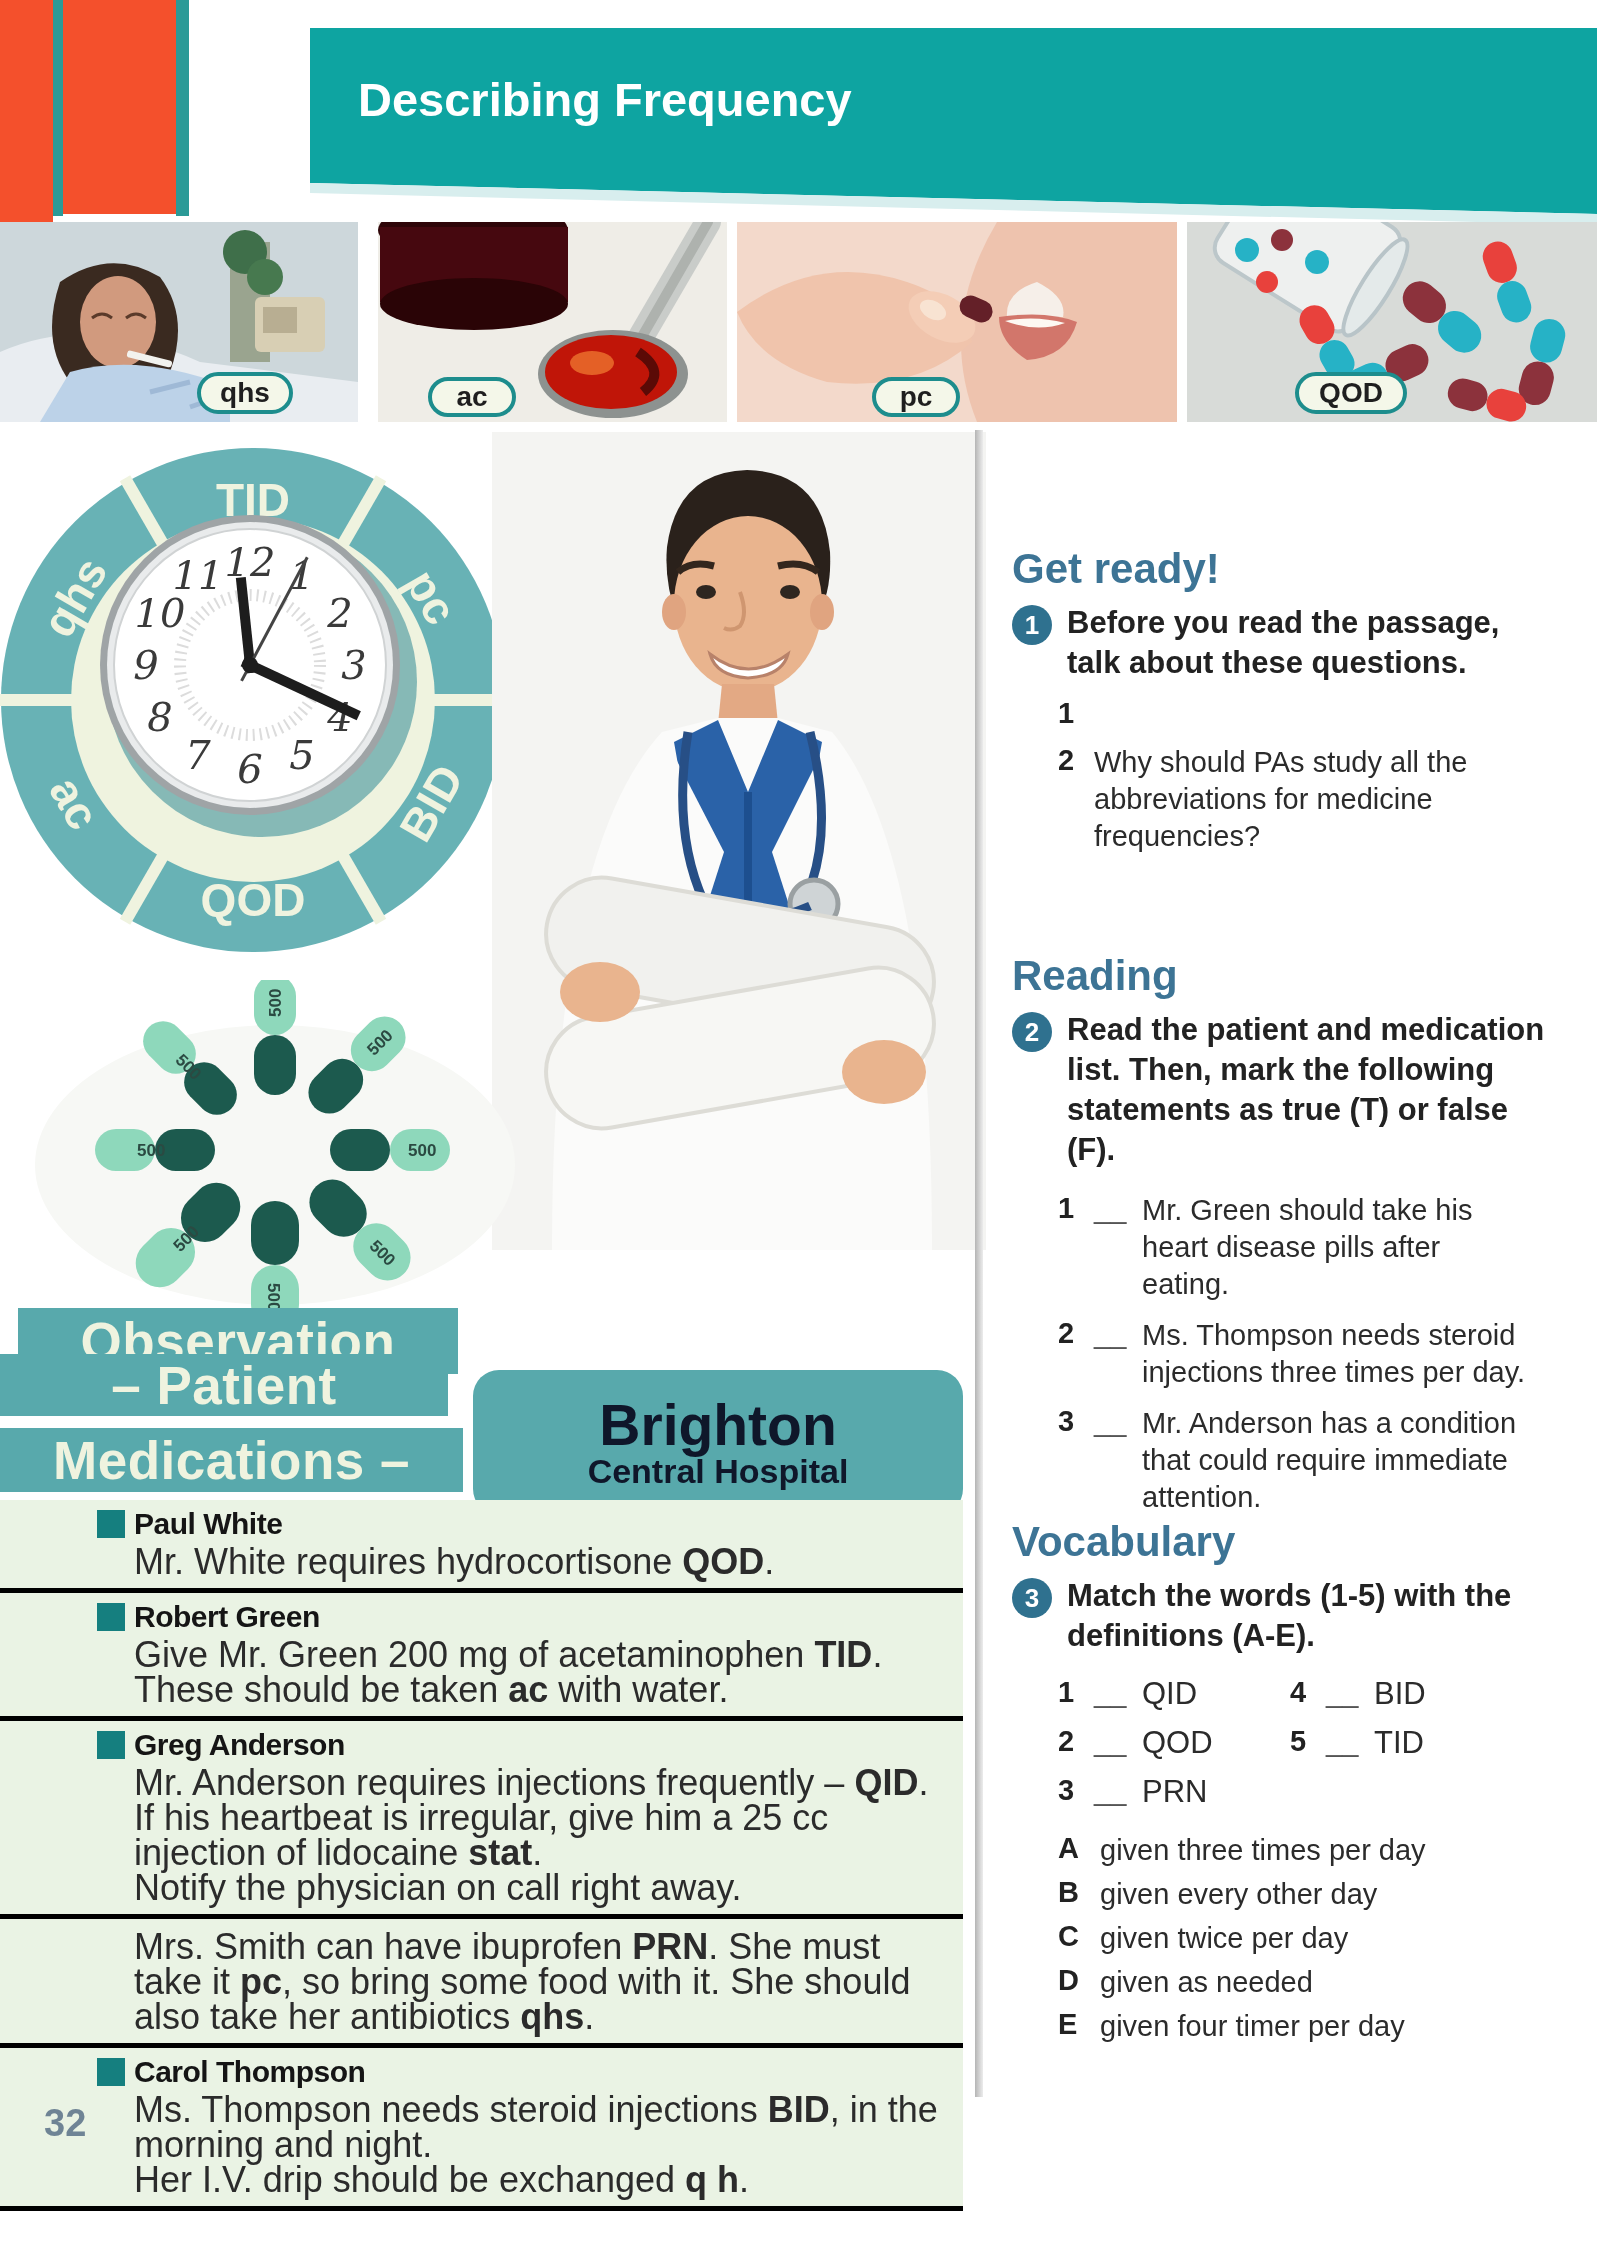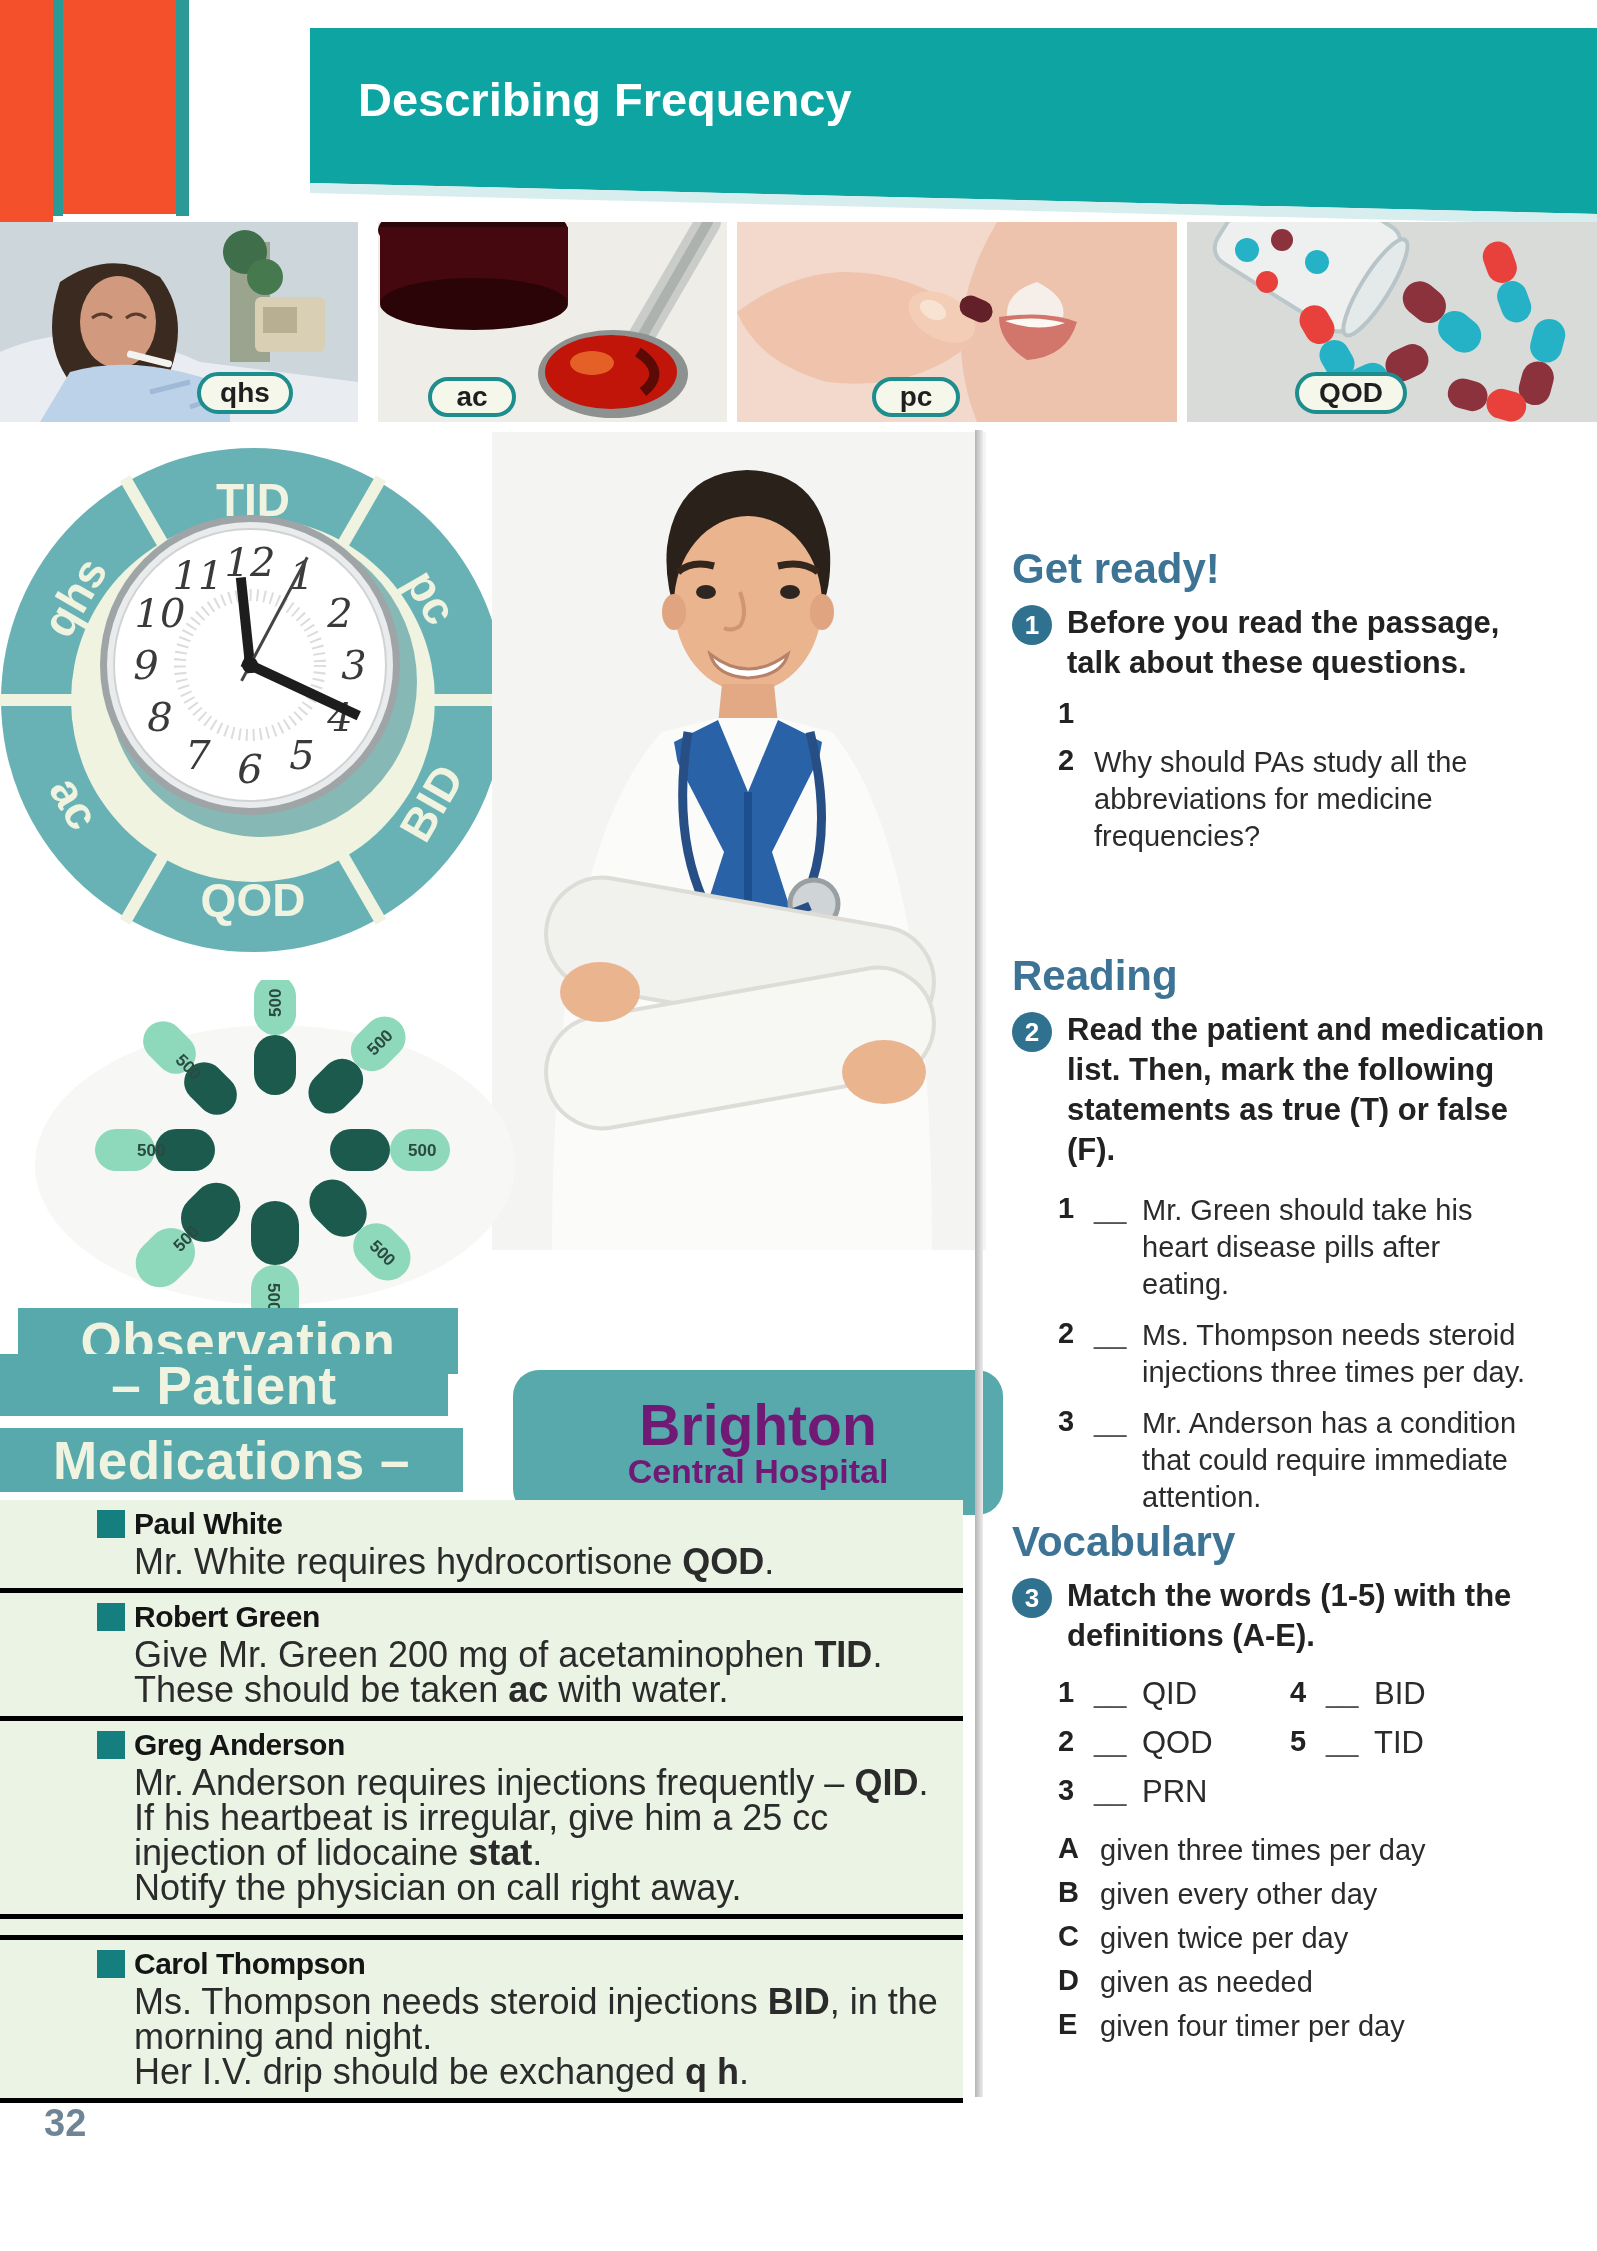--- a/index.html
+++ b/index.html
@@ -19,22 +19,22 @@
   
   .photo{position:absolute;top:222px;height:200px;overflow:hidden;background:#ddd;}
   .badge{position:absolute;height:42px;border:4px solid #1d8d8d;border-radius:999px;
          background:#f4f7e9;color:#1f1f1f;font-weight:bold;font-size:28px;
          display:flex;align-items:center;justify-content:center;box-sizing:border-box;}
 
   
   .obs-bar{position:absolute;background:#58a9ac;color:#eff3df;font-weight:bold;
            display:flex;align-items:center;justify-content:center;font-size:53px;letter-spacing:0.5px;}
   #hospital-box{position:absolute;left:473px;top:1370px;width:490px;height:145px;border-radius:26px;
-                background:#58a9ac;color:#701a75;display:flex;flex-direction:column;
-                align-items:center;justify-content:center;line-height:1.02;margin-left:40px;}
+                background:#58a9ac;color:#0f172a;display:flex;flex-direction:column;
+                align-items:center;justify-content:center;line-height:1.02;}
   #hospital-line1{font-size:57px;font-weight:bold;}
   #hospital-line2{font-size:34px;font-weight:bold;}
 
   
   #patient-list{position:absolute;left:0;top:1500px;width:963px;background:#eaf3e4;}
   .patient-row{padding:7px 20px 9px 97px;border-bottom:5px solid #000000;}
   .patient-name-row{display:flex;align-items:center;gap:9px;}
   .bullet{width:28px;height:28px;background:#157f7f;flex:0 0 auto;}
   .patient-name{font-size:30px;font-weight:bold;color:#151515;letter-spacing:-0.5px;}
   .patient-desc{margin:3px 0 0 37px;width:810px;font-size:36px;line-height:35px;color:#2b2b2b;white-space:pre-line;}
@@ -356,20 +356,21 @@
     <div class="patient-row">
       <div class="patient-name-row">
           <span class="bullet"></span>
         <span class="patient-name">Greg Anderson</span>
         </div>
       <div class="patient-desc"><span>Mr. Anderson requires injections frequently – </span><span class="b">QID</span><span>.
 </span><span>If his heartbeat is irregular, give him a 25 cc injection of lidocaine </span><span class="b">stat</span><span>.
 </span><span>Notify the physician on call right away.</span></div>
     </div>
     <div class="patient-row">
+      <div class="patient-desc"><span>Mrs. Smith can have ibuprofen </span><span class="b">PRN</span><span>. She must take it </span><span class="b">pc</span><span>, so bring some food with it. She should also take her antibiotics </span><span class="b">qhs</span><span>.</span></div>
     </div>
     <div class="patient-row">
       <div class="patient-name-row">
           <span class="bullet"></span>
         <span class="patient-name">Carol Thompson</span>
         </div>
       <div class="patient-desc"><span>Ms. Thompson needs steroid injections </span><span class="b">BID</span><span>, in the morning and night.
 </span><span>Her I.V. drip should be exchanged </span><span class="b">q h</span><span>.</span></div>
     </div>
   </div>

